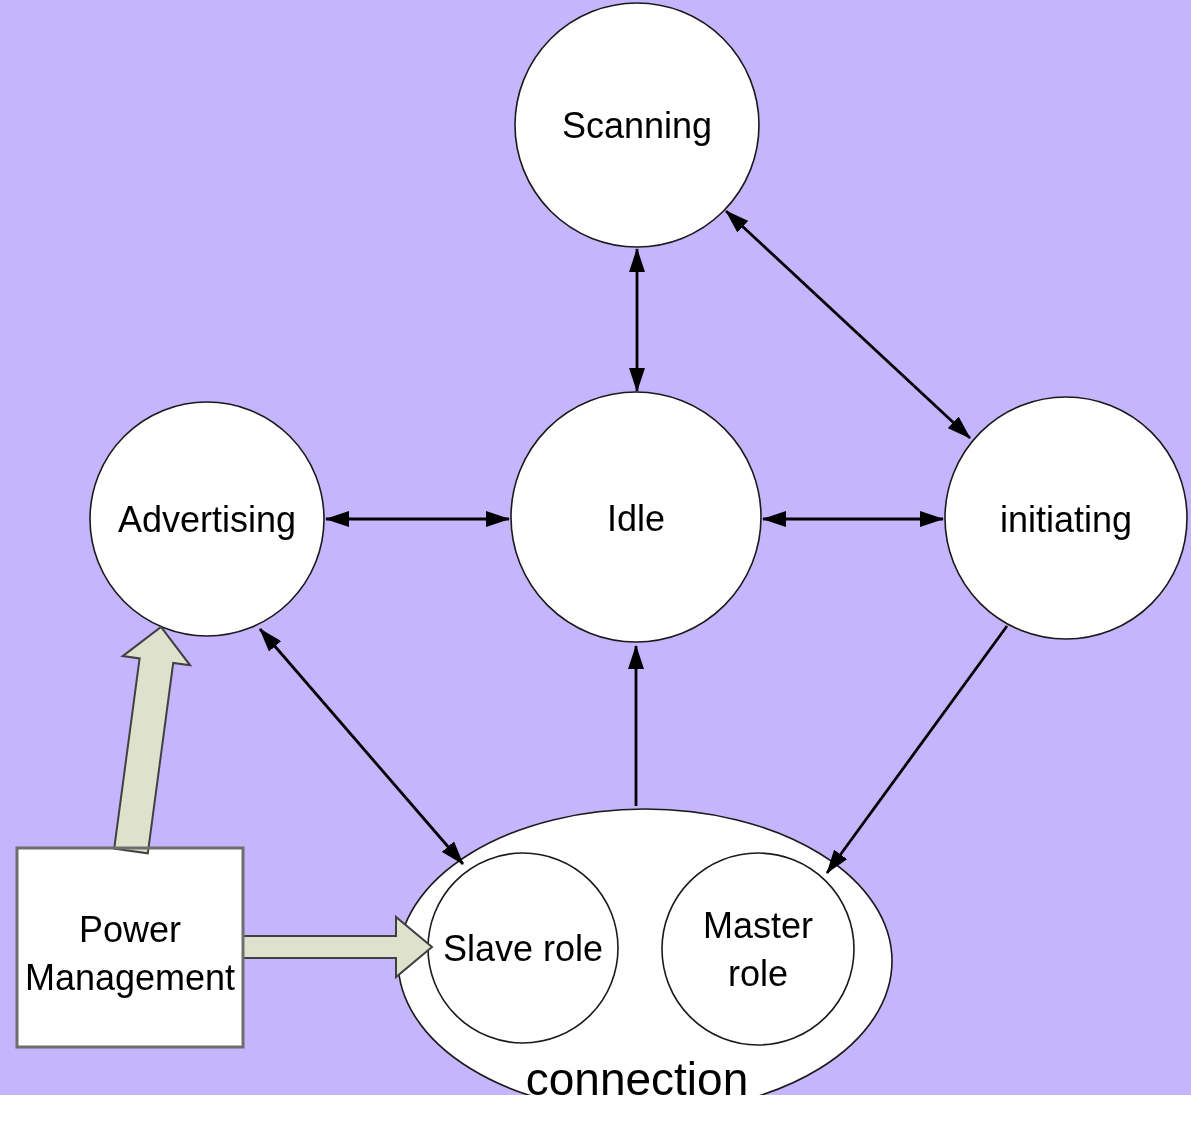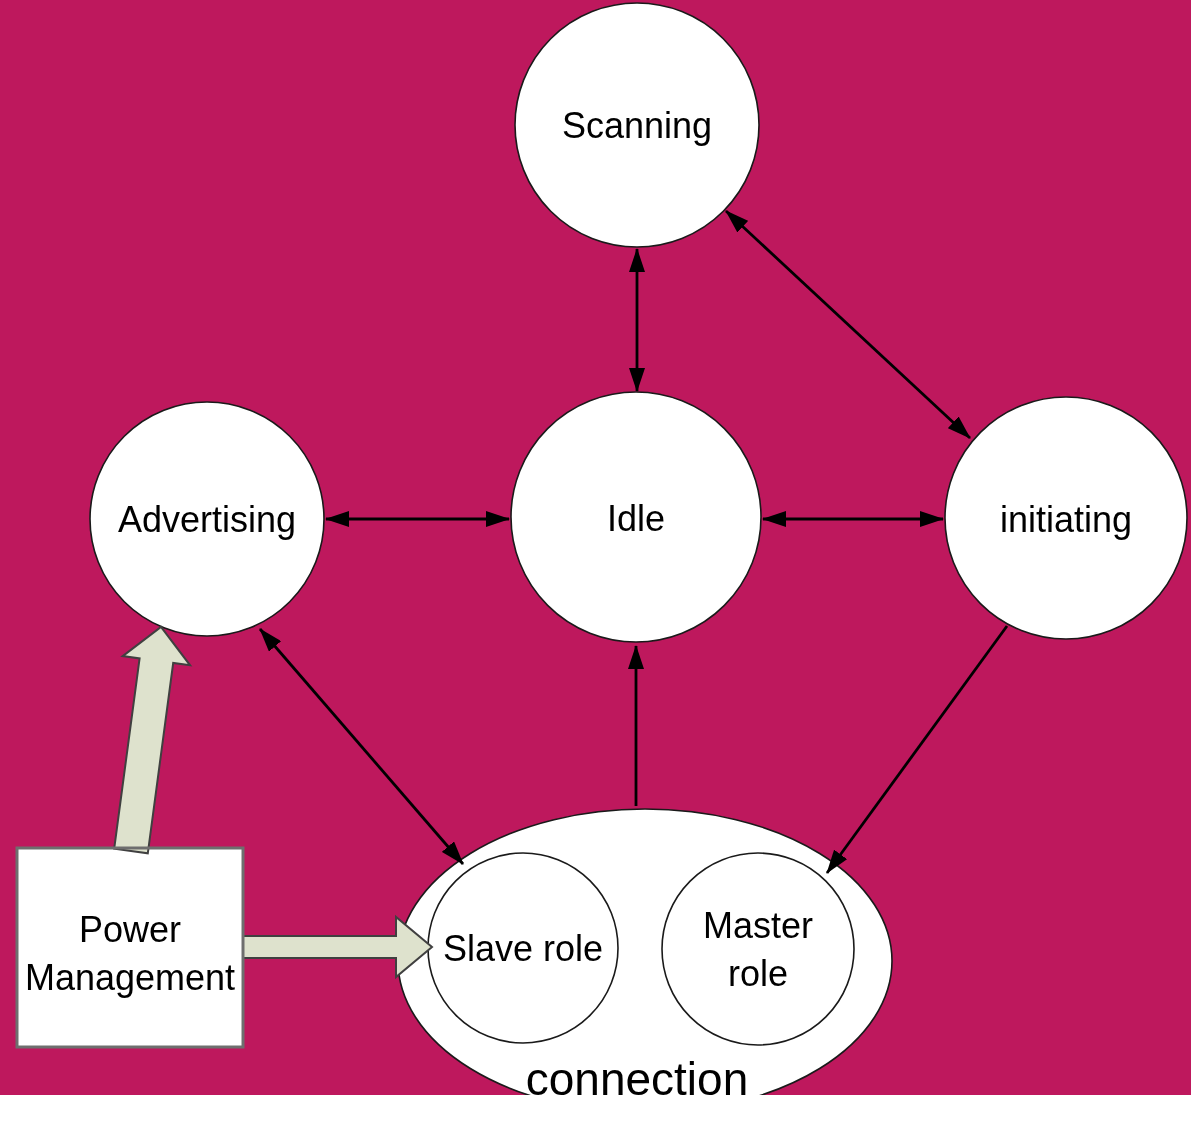--- a/index.html
+++ b/index.html
@@ -4,21 +4,21 @@
 <style>
   html, body {
     margin: 0;
     padding: 0;
     background: #ffffff;
   }
   .canvas {
     position: relative;
     width: 1191px;
     height: 1095px;
-    background: #be185d;
+    background: #c4b5fd;
     overflow: hidden;
   }
   svg {
     display: block;
   }
   svg text {
     font-family: "Liberation Sans", sans-serif;
     fill: #000000;
   }
   .node-label {

